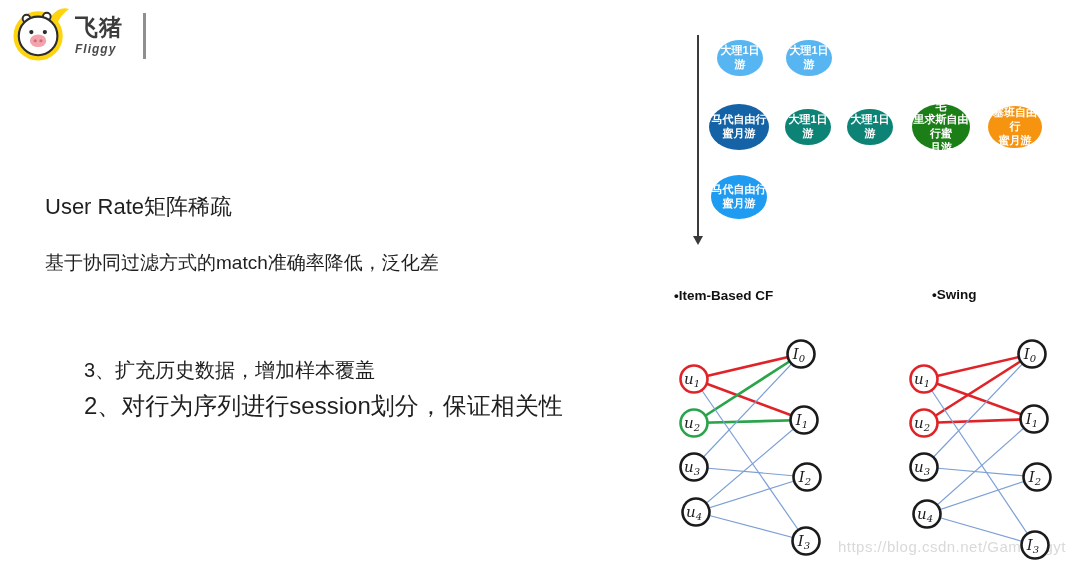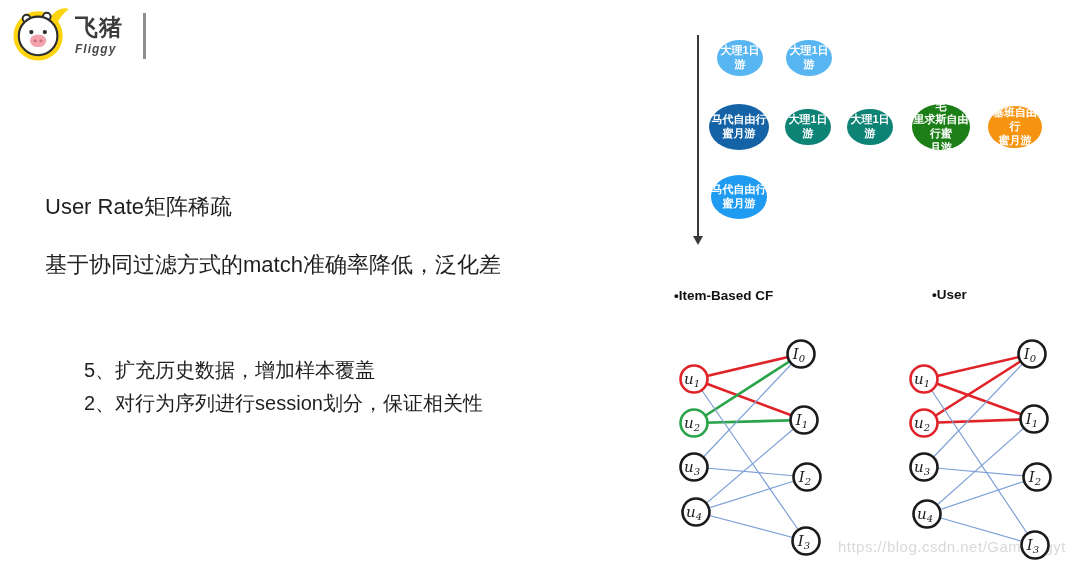--- a/index.html
+++ b/index.html
@@ -10,24 +10,24 @@
   .logo{position:absolute;left:12px;top:6px;width:58px;height:56px;}
   .brand{position:absolute;left:75px;top:16px;line-height:1;}
   .brand-cn{font-size:23px;font-weight:bold;color:#3c3c3c;letter-spacing:1px;}
   .brand-en{font-size:12px;font-weight:bold;font-style:italic;color:#4a4a4a;margin-top:4px;letter-spacing:1px;}
   .header-divider{position:absolute;left:143px;top:13px;width:3px;height:46px;background:#8f8f8f;}
   .page-title{position:absolute;left:156px;top:13px;font-size:35px;font-weight:bold;color:#3d3d3d;letter-spacing:0.5px;}
 
   
   .pt{position:absolute;color:#1f1f1f;}
   .pt1{left:45px;top:192px;font-size:22px;}
-  .pt2{left:45px;top:250px;font-size:22px;}
+  .pt2{left:45px;top:250px;font-size:19px;}
   .sol-title{left:56px;top:324px;font-size:21px;}
   .sol-item1{left:84px;top:357px;font-size:20px;}
-  .sol-item2{left:84px;top:390px;font-size:20px;}
+  .sol-item2{left:84px;top:390px;font-size:24px;}
 
   
   .flow-arrow-line{position:absolute;left:697px;top:35px;width:0;height:202px;border-left:2px solid #3a3a3a;}
   .flow-arrow-head{position:absolute;left:693px;top:236px;width:0;height:0;
                    border-left:5px solid transparent;border-right:5px solid transparent;border-top:9px solid #3a3a3a;}
   .bubble{position:absolute;border-radius:50%;color:#ffffff;font-weight:bold;font-size:11px;
           display:flex;align-items:center;justify-content:center;text-align:center;
           white-space:pre-line;line-height:1.25;}
 
   
@@ -58,21 +58,21 @@
     <circle cx="30" cy="36" r="1.6" fill="#c96e7c"></circle>
   </svg>
   <div class="brand">
     <div class="brand-cn">飞猪</div>
     <div class="brand-en">Fliggy</div>
   </div>
   <div class="header-divider"></div>
 
   <div class="pt pt1">User Rate矩阵稀疏</div>
   <div class="pt pt2">基于协同过滤方式的match准确率降低，泛化差</div>
-  <div class="pt sol-item1">5、扩充历史数据，增加样本覆盖</div>
+  <div class="pt sol-item1">3、扩充历史数据，增加样本覆盖</div>
   <div class="pt sol-item2">2、对行为序列进行session划分，保证相关性</div>
 
   <div class="flow-arrow-line"></div>
   <div class="flow-arrow-head"></div>
   <div id="bubbles">
       <div class="bubble" style="left: 717px; top: 40px; width: 46px; height: 36px; background: rgb(87, 182, 242);">大理1日游</div>
       <div class="bubble" style="left: 786px; top: 40px; width: 46px; height: 36px; background: rgb(87, 182, 242);">大理1日游</div>
       <div class="bubble" style="left: 709px; top: 104px; width: 60px; height: 46px; background: rgb(20, 99, 166);">马代自由行
 蜜月游</div>
       <div class="bubble" style="left: 785px; top: 109px; width: 46px; height: 36px; background: rgb(13, 131, 118);">大理1日游</div>
@@ -80,21 +80,21 @@
       <div class="bubble" style="left: 912px; top: 104px; width: 58px; height: 46px; background: rgb(27, 126, 22);">毛
 里求斯自由行蜜
 月游</div>
       <div class="bubble" style="left: 988px; top: 106px; width: 54px; height: 42px; background: rgb(246, 147, 15); text-align: center;">塞班自由行
 蜜月游</div>
       <div class="bubble" style="left: 711px; top: 175px; width: 56px; height: 44px; background: rgb(31, 156, 242);">马代自由行
 蜜月游</div>
     </div>
 
   <div class="graph-label graph-label-0">•Item-Based CF</div>
-  <div class="graph-label graph-label-1">•User</div>
+  <div class="graph-label graph-label-1">•Swing</div>
 
   <div class="watermark">https://blog.csdn.net/Gamer_gyt</div>
 
   <svg id="graphs-svg" width="1080" height="566" viewBox="0 0 1080 566">
       <line x1="694" y1="379" x2="801" y2="354" stroke="#e02328" stroke-width="2.6"></line>
       <line x1="694" y1="379" x2="804" y2="420" stroke="#e02328" stroke-width="2.6"></line>
       <line x1="694" y1="423" x2="801" y2="354" stroke="#2aa44a" stroke-width="2.6"></line>
       <line x1="694" y1="423" x2="804" y2="420" stroke="#2aa44a" stroke-width="2.6"></line>
       <line x1="694" y1="379" x2="806" y2="541" stroke="#7d9fd6" stroke-width="1.2"></line>
       <line x1="694" y1="467" x2="801" y2="354" stroke="#7d9fd6" stroke-width="1.2"></line>

